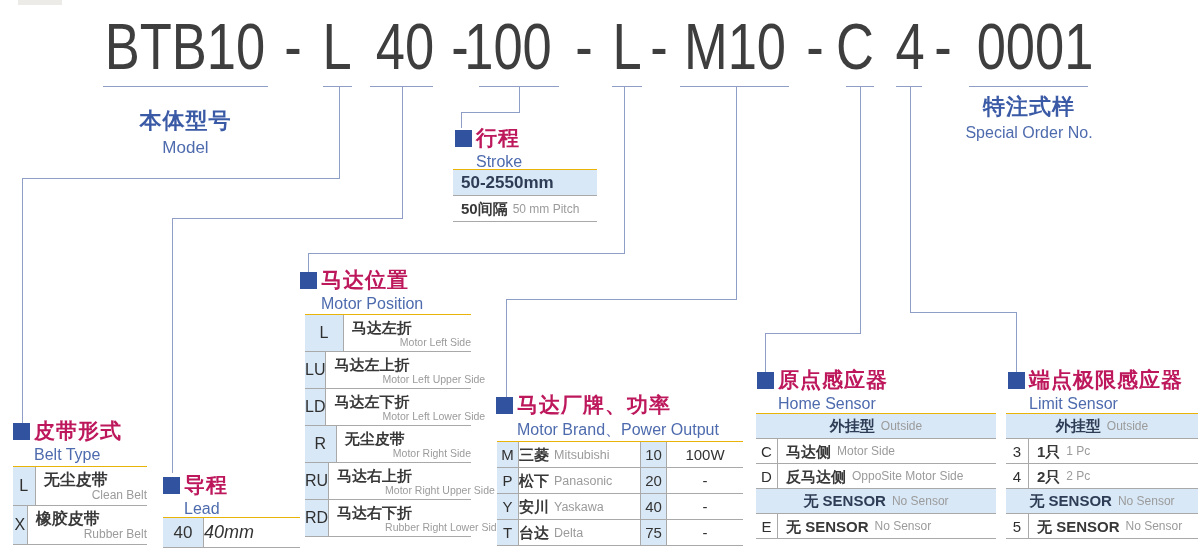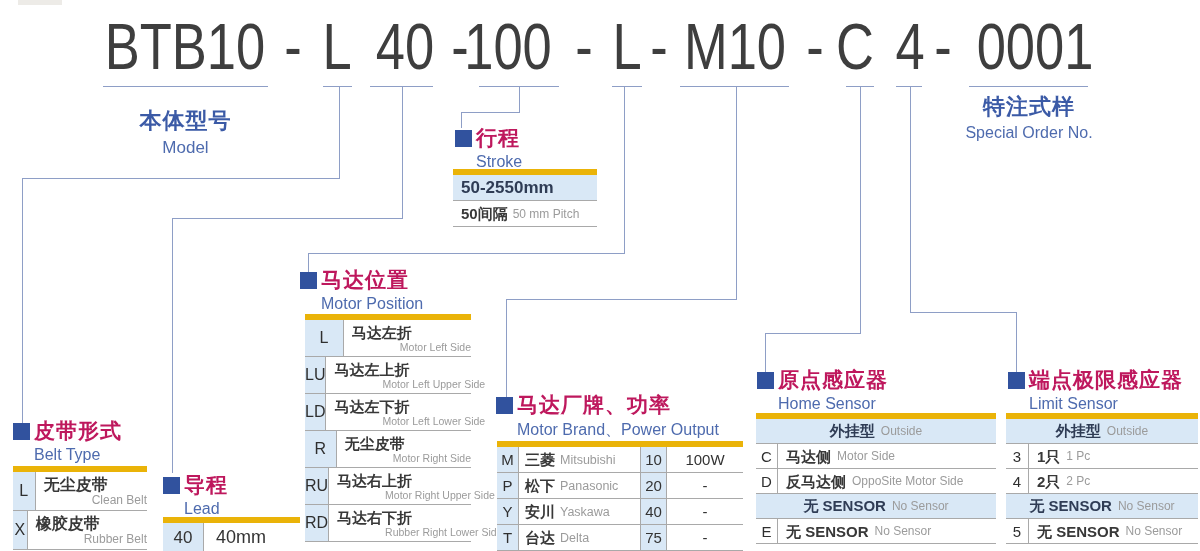--- a/index.html
+++ b/index.html
@@ -15,21 +15,21 @@
   .clabel{position:absolute;text-align:center;color:#3b5aa6;}
   .clabel .zh2{font-size:22px;font-weight:bold;letter-spacing:1px;}
   .clabel .en2{font-size:17px;color:#4e6bae;margin-top:2px;font-weight:normal;}
   
   .shead{position:absolute;white-space:nowrap;}
   .shead .hrow{display:flex;align-items:center;}
   .sq{width:17px;height:17px;background:#31529e;display:inline-block;flex:0 0 17px;}
   .shead .zh1{font-size:21px;font-weight:bold;color:#be185d;margin-left:4px;letter-spacing:1px;}
   .shead .en1{font-size:16px;color:#4e6bae;margin-left:21px;margin-top:1px;}
   
-  .tbl{position:absolute;border-top:6px solid #eab308;}
+  .tbl{position:absolute;border-top:1px solid #eab308;}
   .trow{display:flex;border-bottom:1px solid #a9a9a9;align-items:stretch;background:#fff;}
   .code{background:#d9e8f6;display:flex;align-items:center;justify-content:center;
         border-right:1px solid #a9a9a9;color:#2f2f2f;font-size:16px;}
   .code.white{background:#fff;}
   .stack{padding-left:8px;display:flex;flex-direction:column;justify-content:center;flex:1;}
   .zhc{font-weight:bold;color:#383838;font-size:15px;line-height:17px;white-space:nowrap;}
   .enc{color:#9b9b9b;font-size:10.5px;line-height:12px;white-space:nowrap;margin-left:48px;}
   .inl{padding-left:8px;display:flex;align-items:center;flex:1;white-space:nowrap;}
   .inl .zhc{font-size:15px;}
   .inl .enc{font-size:12px;margin-left:6px;line-height:normal;}
@@ -37,29 +37,29 @@
   .hdr .zhh{font-weight:bold;color:#2f3c55;font-size:15px;}
   .hdr .enh{color:#9b9b9b;font-size:12px;margin-left:6px;}
   
   .strow1{height:25px;background:#d9e8f6;display:flex;align-items:center;padding-left:8px;
           border-bottom:1px solid #a9a9a9;font-weight:bold;color:#2f3c55;font-size:17px;}
   .strow2{height:25px;display:flex;align-items:center;padding-left:8px;border-bottom:1px solid #a9a9a9;
           background:#fff;white-space:nowrap;}
   .strow2 .zhc{font-size:15px;}
   .strow2 .enc{font-size:12px;margin-left:5px;line-height:normal;}
   
-  .mb-brand{flex:1;display:flex;align-items:center;padding-left:6px;white-space:nowrap;}
+  .mb-brand{flex:1;display:flex;align-items:center;white-space:nowrap;}
   .mb-brand .enc{font-size:12.5px;margin-left:5px;line-height:normal;}
   .mb-num{width:25px;background:#d9e8f6;display:flex;align-items:center;justify-content:center;
           border-left:1px solid #a9a9a9;border-right:1px solid #a9a9a9;font-size:15px;color:#333;}
   .mb-pow{width:76px;display:flex;align-items:center;justify-content:center;font-size:15px;color:#333;}
   
   .lead-code{width:40px;background:#d9e8f6;display:flex;align-items:center;justify-content:center;
              border-right:1px solid #a9a9a9;font-size:17px;color:#333;}
-  .lead-val{flex:1;display:flex;align-items:center;padding-left:12px;font-size:18px;color:#333;}
+  .lead-val{flex:1;display:flex;align-items:center;padding-left:0;font-size:18px;color:#333;font-style:italic;}
   .corner{position:absolute;left:18px;top:0;width:44px;height:5px;background:#edebe7;}
 </style>
 </head>
 <body>
 
 <div class="canvas">
 
   <div class="corner"></div>
 
   <span class="seg" style="left:185px">BTB10</span>

